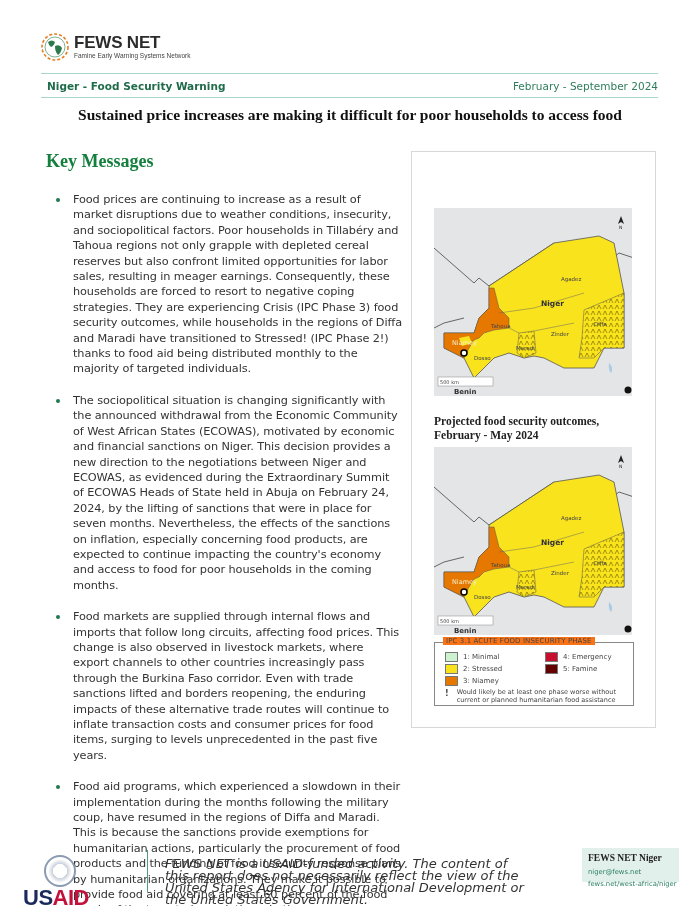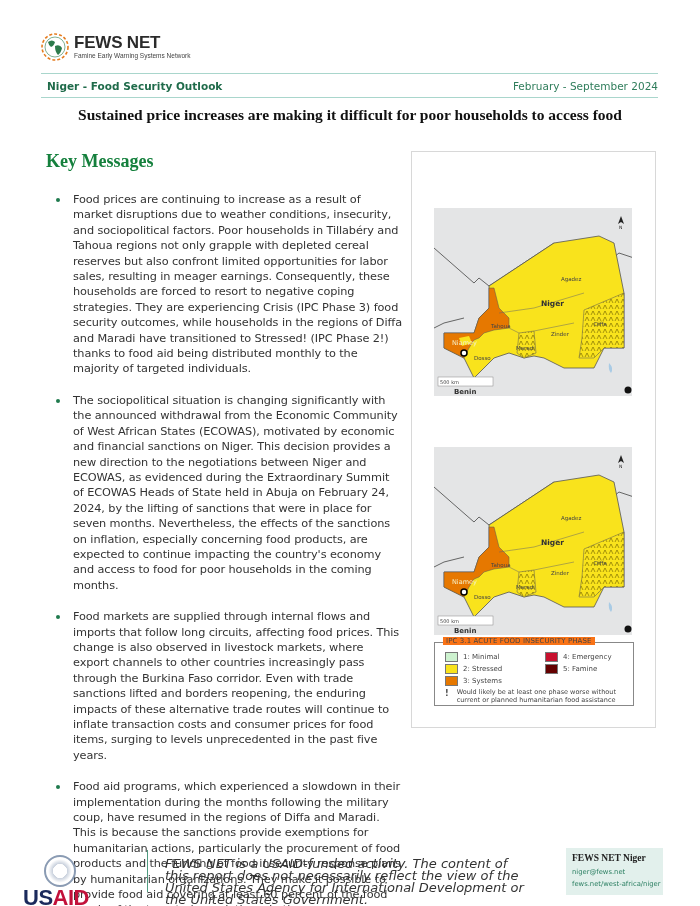--- a/index.html
+++ b/index.html
@@ -29,42 +29,42 @@
   .leg-note .bang { font-weight: bold; font-size: 8px; margin-right: 8px; margin-top: 2px; }
   .footer-usaid { position: absolute; left: 20px; top: 855px; display: flex; align-items: center; flex-direction: column; }
   .seal { width: 32px; height: 32px; border-radius: 50%; border: 2px solid #8a9bb3; background: radial-gradient(circle, #fff 35%, #c8d0dc 36%, #fff 60%); box-sizing: border-box; }
   .usaid-text { margin-left: 3px; }
   .usaid-word { font-family: "Liberation Sans", sans-serif; font-weight: bold; font-size: 22px; line-height: 22px; letter-spacing: -0.5px; }
   .usaid-word .us { color: #1b2a5c; }
   .usaid-word .aid { color: #c2113a; }
   .usaid-sub { font-size: 5px; color: #1b2a5c; letter-spacing: 0.1px; }
   .footer-div { position: absolute; left: 147px; top: 850px; width: 1px; height: 42px; background: #4f9b80; }
   .footer-text { position: absolute; left: 165px; top: 858px; width: 360px; font-size: 13px; line-height: 12px; font-style: italic; color: #333; }
-  .contact { position: absolute; left: 566px; top: 848px; width: 97px; height: 47px; background: #e2f0ec; padding: 5px 0 18px 6px; box-sizing: border-box; }
+  .contact { position: absolute; left: 582px; top: 848px; width: 97px; height: 34px; background: #e2f0ec; padding: 5px 0 18px 6px; box-sizing: border-box; }
   .contact-title { font-family: "Liberation Serif", serif; font-weight: bold; font-size: 9.5px; color: #222; margin-bottom: 3px; }
   .contact-link { font-size: 6.8px; color: #2e8064; line-height: 12px; display: block; text-decoration: none; }
 </style>
 </head>
 <body>
 
 <div class="logo">
   <svg class="logo-globe" viewBox="0 0 30 30">
     <circle cx="15" cy="15" r="13" fill="none" stroke="#e57c1f" stroke-width="1.6" stroke-dasharray="3 2"></circle>
     <circle cx="15" cy="15" r="10" fill="#ffffff" stroke="#2c7a4b" stroke-width="0.6"></circle>
     <path d="M8 10 q4 -3 7 0 q-1 4 -4 5 q-2 -1 -3 -5z" fill="#2c7a4b"></path>
     <path d="M15 14 q5 -2 7 2 q-1 5 -4 7 q-3 -3 -3 -9z" fill="#2c7a4b"></path>
   </svg>
   <div class="logo-text">
     <div class="logo-title">FEWS NET</div>
     <div class="logo-sub">Famine Early Warning Systems Network</div>
   </div>
 </div>
 
 <div class="hdr-bar">
-  <span class="hdr-left">Niger - Food Security Outlook</span>
+  <span class="hdr-left">Niger - Food Security Warning</span>
   <span class="hdr-right">February - September 2024</span>
 </div>
 
 <div class="headline">Sustained price increases are making it difficult for poor households to access food</div>
 
 <div class="km-title">Key Messages</div>
 <ul class="bullets">
   <li>Food prices are continuing to increase as a result of market disruptions due to weather conditions, insecurity, and sociopolitical factors. Poor households in Tillabéry and Tahoua regions not only grapple with depleted cereal reserves but also confront limited opportunities for labor sales, resulting in meager earnings. Consequently, these households are forced to resort to negative coping strategies. They are experiencing Crisis (IPC Phase 3) food security outcomes, while households in the regions of Diffa and Maradi have transitioned to Stressed! (IPC Phase 2!) thanks to food aid being distributed monthly to the majority of targeted individuals.</li>
   <li>The sociopolitical situation is changing significantly with the announced withdrawal from the Economic Community of West African States (ECOWAS), motivated by economic and financial sanctions on Niger. This decision provides a new direction to the negotiations between Niger and ECOWAS, as evidenced during the Extraordinary Summit of ECOWAS Heads of State held in Abuja on February 24, 2024, by the lifting of sanctions that were in place for seven months. Nevertheless, the effects of the sanctions on inflation, especially concerning food products, are expected to continue impacting the country's economy and access to food for poor households in the coming months.</li>
   <li>Food markets are supplied through internal flows and imports that follow long circuits, affecting food prices. This change is also observed in livestock markets, where export channels to other countries increasingly pass through the Burkina Faso corridor. Even with trade sanctions lifted and borders reopening, the enduring impacts of these alternative trade routes will continue to inflate transaction costs and consumer prices for food items, surging to levels unprecedented in the past five years.</li>
@@ -100,20 +100,21 @@
       <text x="160" y="118" font-size="5.5" fill="#444">Diffa</text>
       <rect x="4" y="169" width="55" height="9" fill="#fff" stroke="#888" stroke-width="0.5"></rect>
       <text x="6" y="176" font-size="5" fill="#444">500 km</text>
       <text x="20" y="186" font-size="7" font-weight="bold" fill="#333">Benin</text>
       <path d="M187 8 L190 16 L187 14 L184 16 Z" fill="#222"></path>
       <text x="185" y="21" font-size="4.5" fill="#222">N</text>
       <circle cx="194" cy="182" r="3.5" fill="#111"></circle>
     </svg>
   </div>
 
+  <div class="map-title" style="top:262px;">Projected food security outcomes, February - May 2024</div>
   <div class="map" style="top:295px;">
     <svg width="200" height="188" viewBox="0 0 200 188">
       <defs>
         <pattern id="dots2" width="6" height="6" patternUnits="userSpaceOnUse">
           <rect width="6" height="6" fill="#f9e31c"></rect>
           <path d="M1 5 L3 1 L5 5" fill="none" stroke="#6b5a00" stroke-width="0.6"></path>
         </pattern>
       </defs>
       <path d="M0 40 L40 75 L45 70 L55 78 L120 35 L160 65 L185 45 L200 50" fill="none" stroke="#444" stroke-width="0.8"></path>
       <path d="M0 120 L10 115 L30 110" fill="none" stroke="#444" stroke-width="0.8"></path>
@@ -146,21 +147,21 @@
     <div class="leg-item" style="left:10px; top:9px;">
       <span class="swatch" style="background:#cdf2cf;"></span>
       <span>1: Minimal</span>
     </div>
     <div class="leg-item" style="left:10px; top:21px;">
       <span class="swatch" style="background:#f9e31c;"></span>
       <span>2: Stressed</span>
     </div>
     <div class="leg-item" style="left:10px; top:33px;">
       <span class="swatch" style="background:#e67800;"></span>
-      <span>3: Systems</span>
+      <span>3: Niamey</span>
     </div>
     <div class="leg-item" style="left:110px; top:9px;">
       <span class="swatch" style="background:#c8102e;"></span>
       <span>4: Emergency</span>
     </div>
     <div class="leg-item" style="left:110px; top:21px;">
       <span class="swatch" style="background:#640000;"></span>
       <span>5: Famine</span>
     </div>
     <div class="leg-note">

